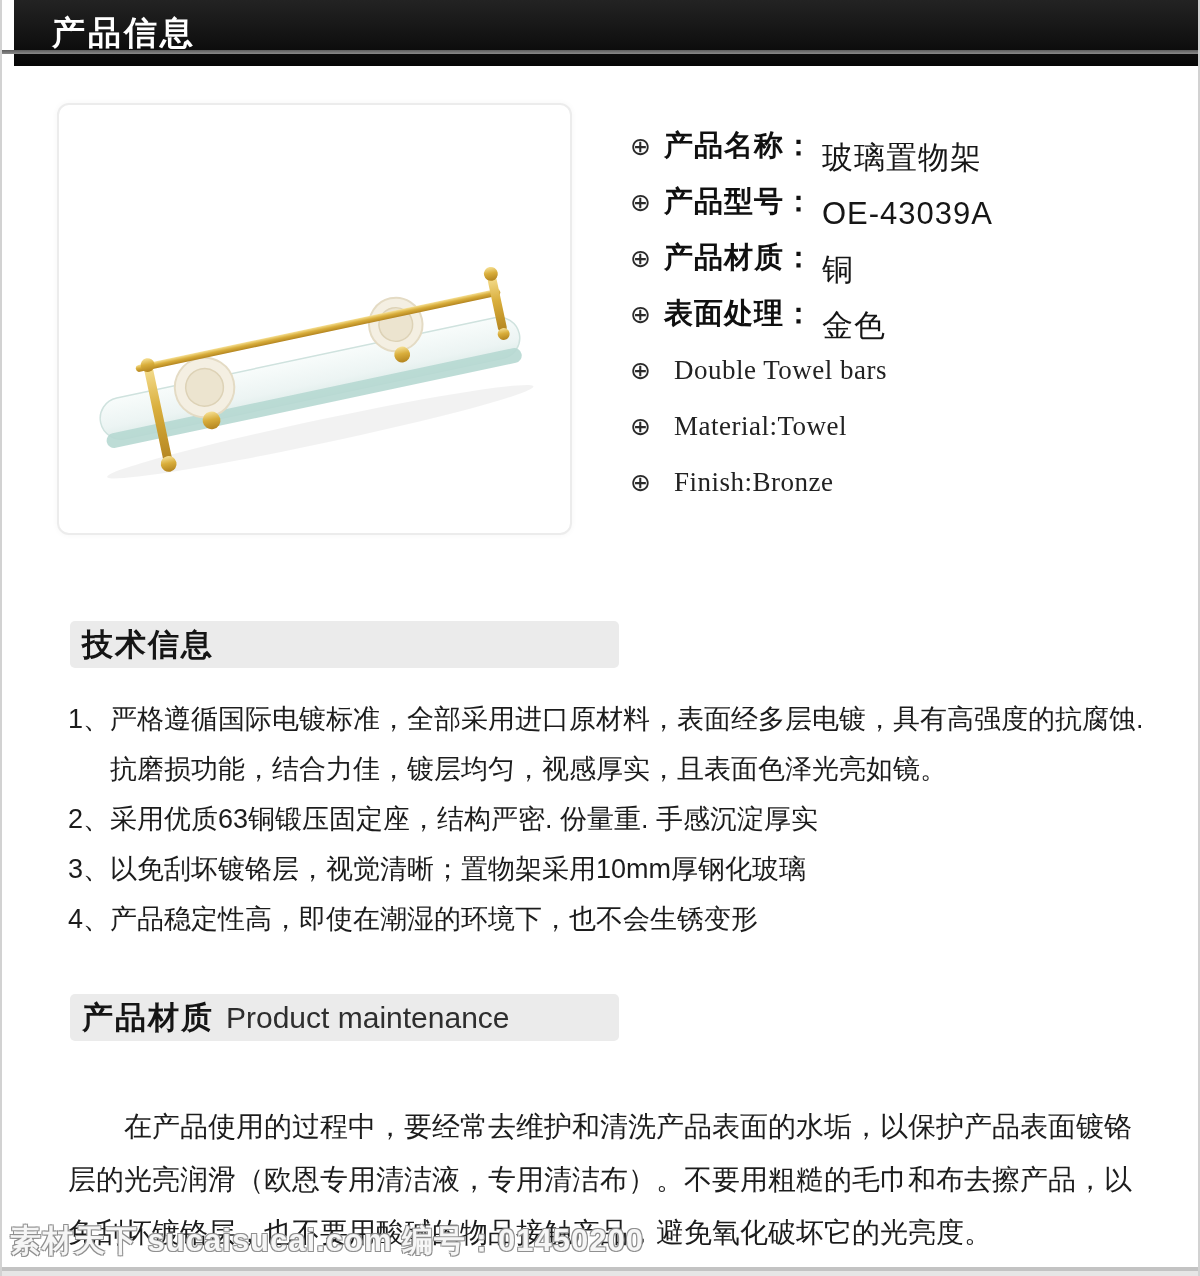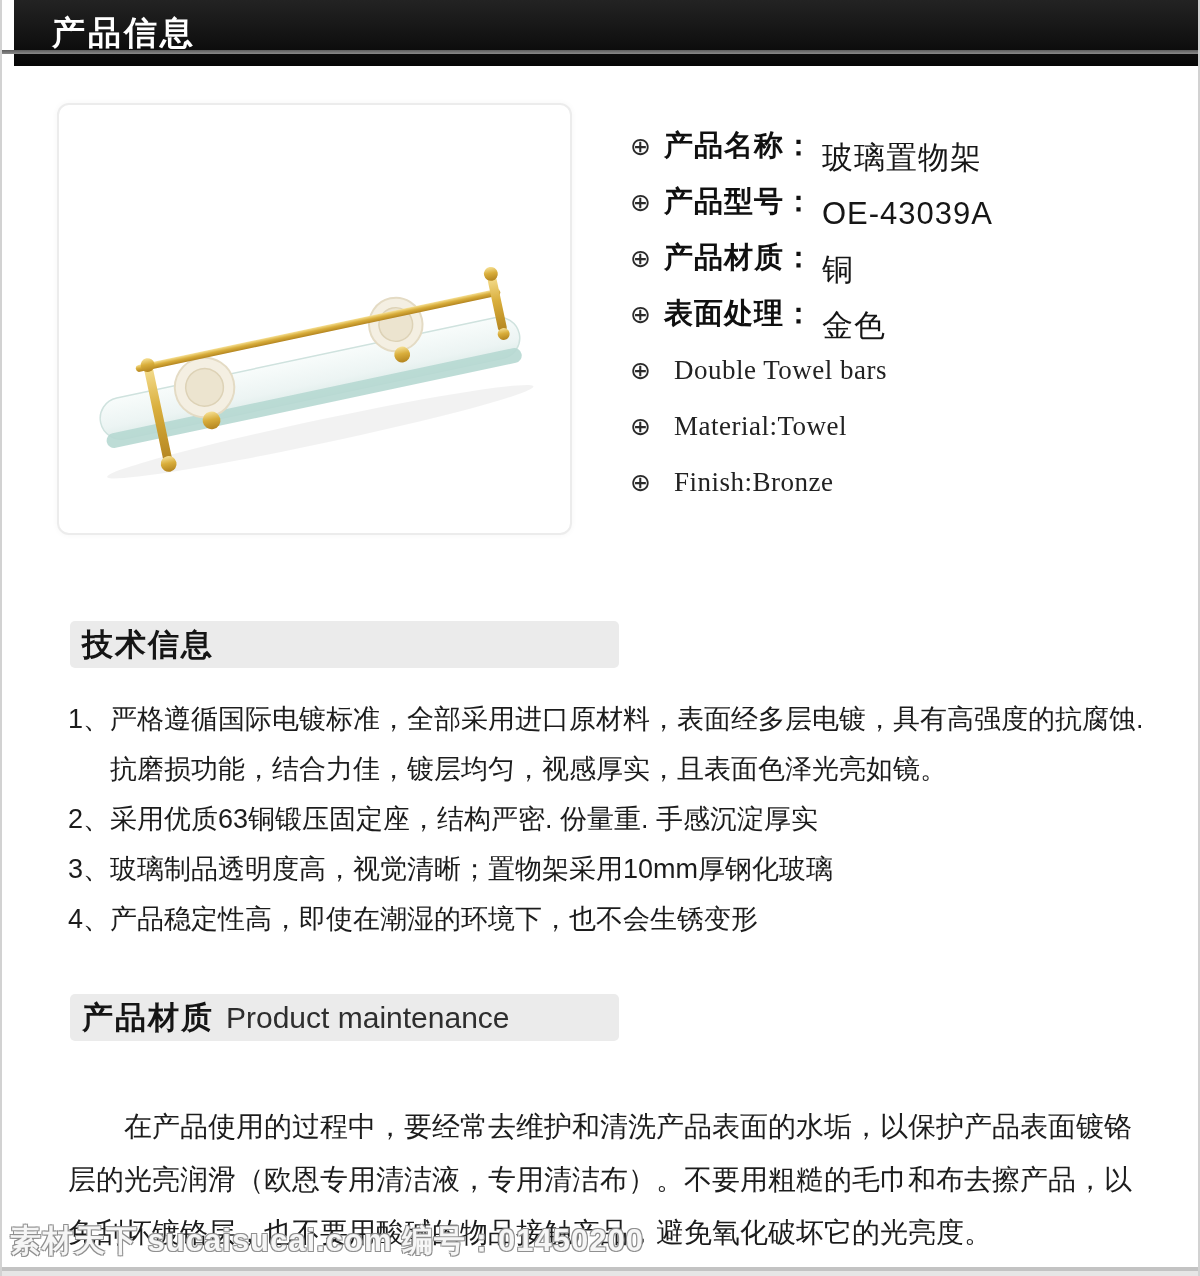--- a/index.html
+++ b/index.html
@@ -175,21 +175,21 @@
     <div class="tech-item">
       <span class="tech-num">1、</span>
       <span class="tech-text">严格遵循国际电镀标准，全部采用进口原材料，表面经多层电镀，具有高强度的抗腐蚀. 抗磨损功能，结合力佳，镀层均匀，视感厚实，且表面色泽光亮如镜。</span>
     </div>
     <div class="tech-item">
       <span class="tech-num">2、</span>
       <span class="tech-text">采用优质63铜锻压固定座，结构严密. 份量重. 手感沉淀厚实</span>
     </div>
     <div class="tech-item">
       <span class="tech-num">3、</span>
-      <span class="tech-text">玻璃制品透明度高，视觉清晰；置物架采用10mm厚钢化玻璃</span>
+      <span class="tech-text">以免刮坏镀铬层，视觉清晰；置物架采用10mm厚钢化玻璃</span>
     </div>
     <div class="tech-item">
       <span class="tech-num">4、</span>
       <span class="tech-text">产品稳定性高，即使在潮湿的环境下，也不会生锈变形</span>
     </div>
   </div>
 
   <div class="section-bar maint">
     <span class="bar-zh">产品材质</span>
     <span class="bar-en">Product maintenance</span>

